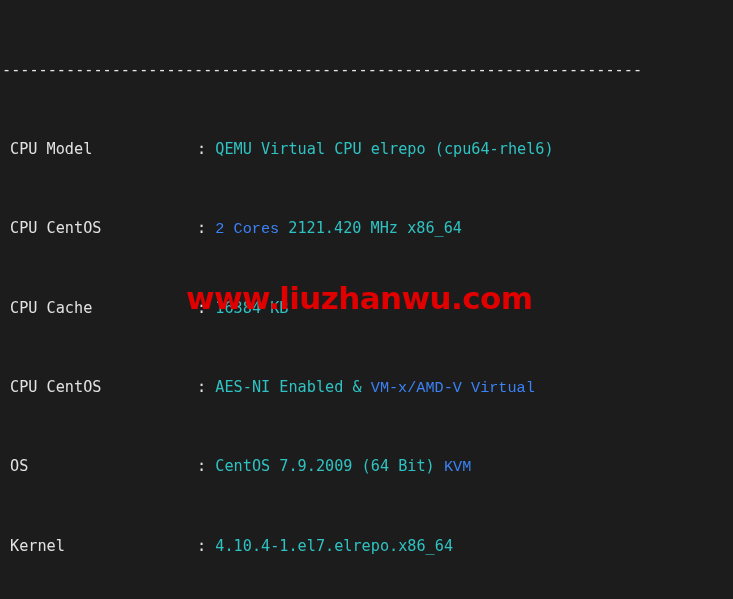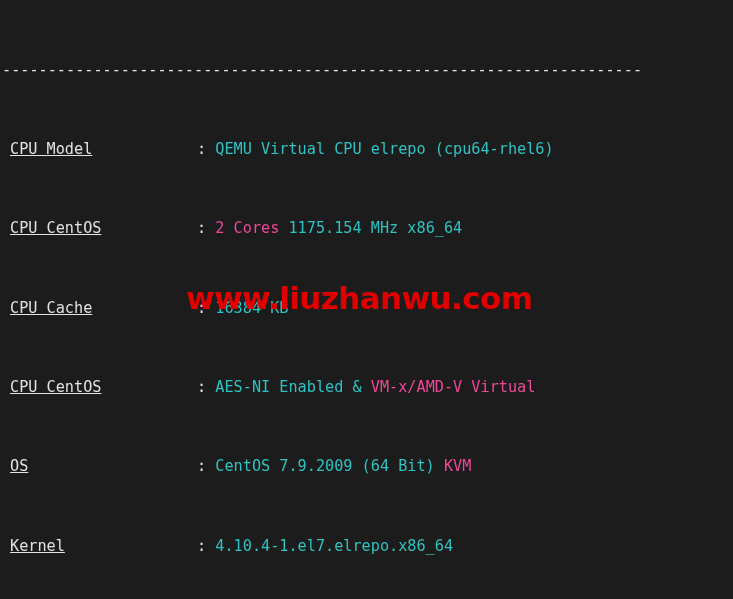--- a/index.html
+++ b/index.html
@@ -40,25 +40,25 @@
   }
   .sep {
     color: #e2e2e2;
     padding-left: 2px;
     letter-spacing: 0px;
   }
   .label {
     display: inline-block;
     color: #e2e2e2;
   }
-  .lbl-w { width: 187px; text-decoration: underline; }
+  .lbl-w { width: 187px; }
   .colon { color: #e2e2e2; }
   .v { }
   .cy { color: #2fc2c2; }
-  .am { color: #ec4899; }
+  .am { color: #3b82f6; font-family: Liberation Mono, monospace; }
   #watermark {
     position: absolute;
     left: 186px;
     top: 278px;
     font-family: "DejaVu Sans", "Liberation Sans", sans-serif;
     font-weight: bold;
     font-size: 31px;
     color: #e00000;
     letter-spacing: -0.6px;
     line-height: 40px;
@@ -69,21 +69,21 @@
 </head>
 <body>
 
 <div id="terminal">
   <div class="lines">
 
     <div class="row sep">----------------------------------------------------------------------</div>
 
     <div class="row"><span class="label lbl-w">CPU Model</span><span class="colon">:</span> <span class="v cy">QEMU Virtual CPU elrepo (cpu64-rhel6)</span></div>
 
-    <div class="row"><span class="label lbl-w">CPU CentOS</span><span class="colon">:</span> <span class="v am">2 Cores</span><span class="v cy"> 1175.154 MHz x86_64</span></div>
+    <div class="row"><span class="label lbl-w">CPU CentOS</span><span class="colon">:</span> <span class="v am">2 Cores</span><span class="v cy"> 2121.420 MHz x86_64</span></div>
 
     <div class="row"><span class="label lbl-w">CPU Cache</span><span class="colon">:</span> <span class="v cy">16384 KB</span></div>
 
     <div class="row"><span class="label lbl-w">CPU CentOS</span><span class="colon">:</span> <span class="v cy">AES-NI Enabled &amp; </span><span class="v am">VM-x/AMD-V Virtual</span></div>
 
     <div class="row"><span class="label lbl-w">OS</span><span class="colon">:</span> <span class="v cy">CentOS 7.9.2009 (64 Bit) </span><span class="v am">KVM</span></div>
 
     <div class="row"><span class="label lbl-w">Kernel</span><span class="colon">:</span> <span class="v cy">4.10.4-1.el7.elrepo.x86_64</span></div>
 
     

